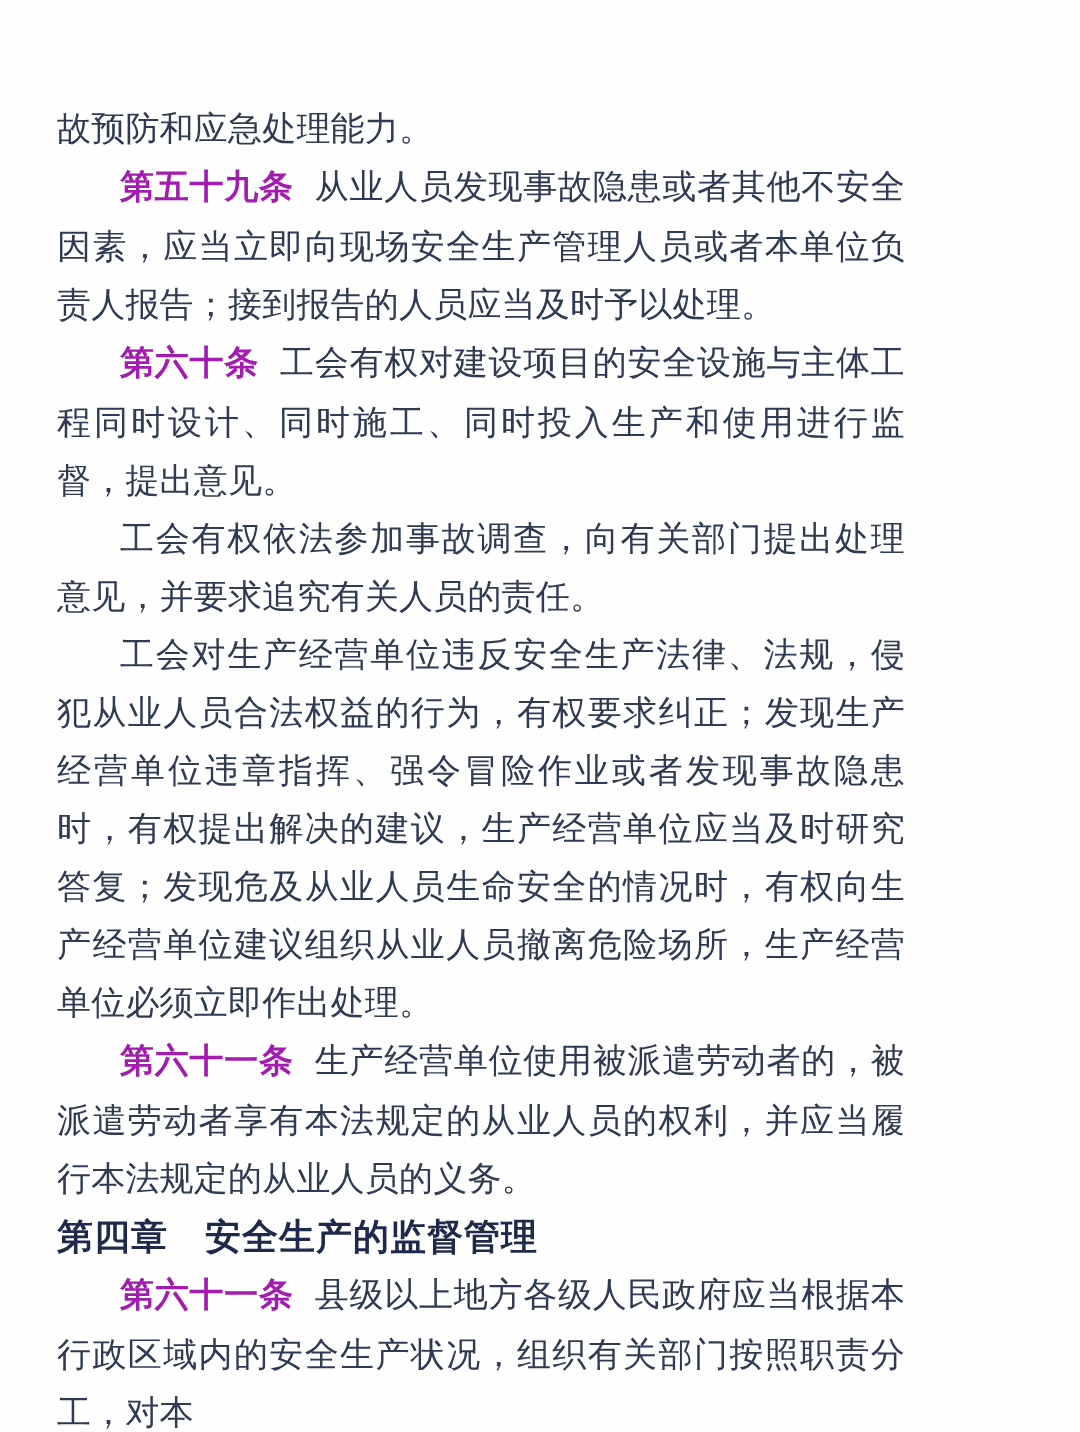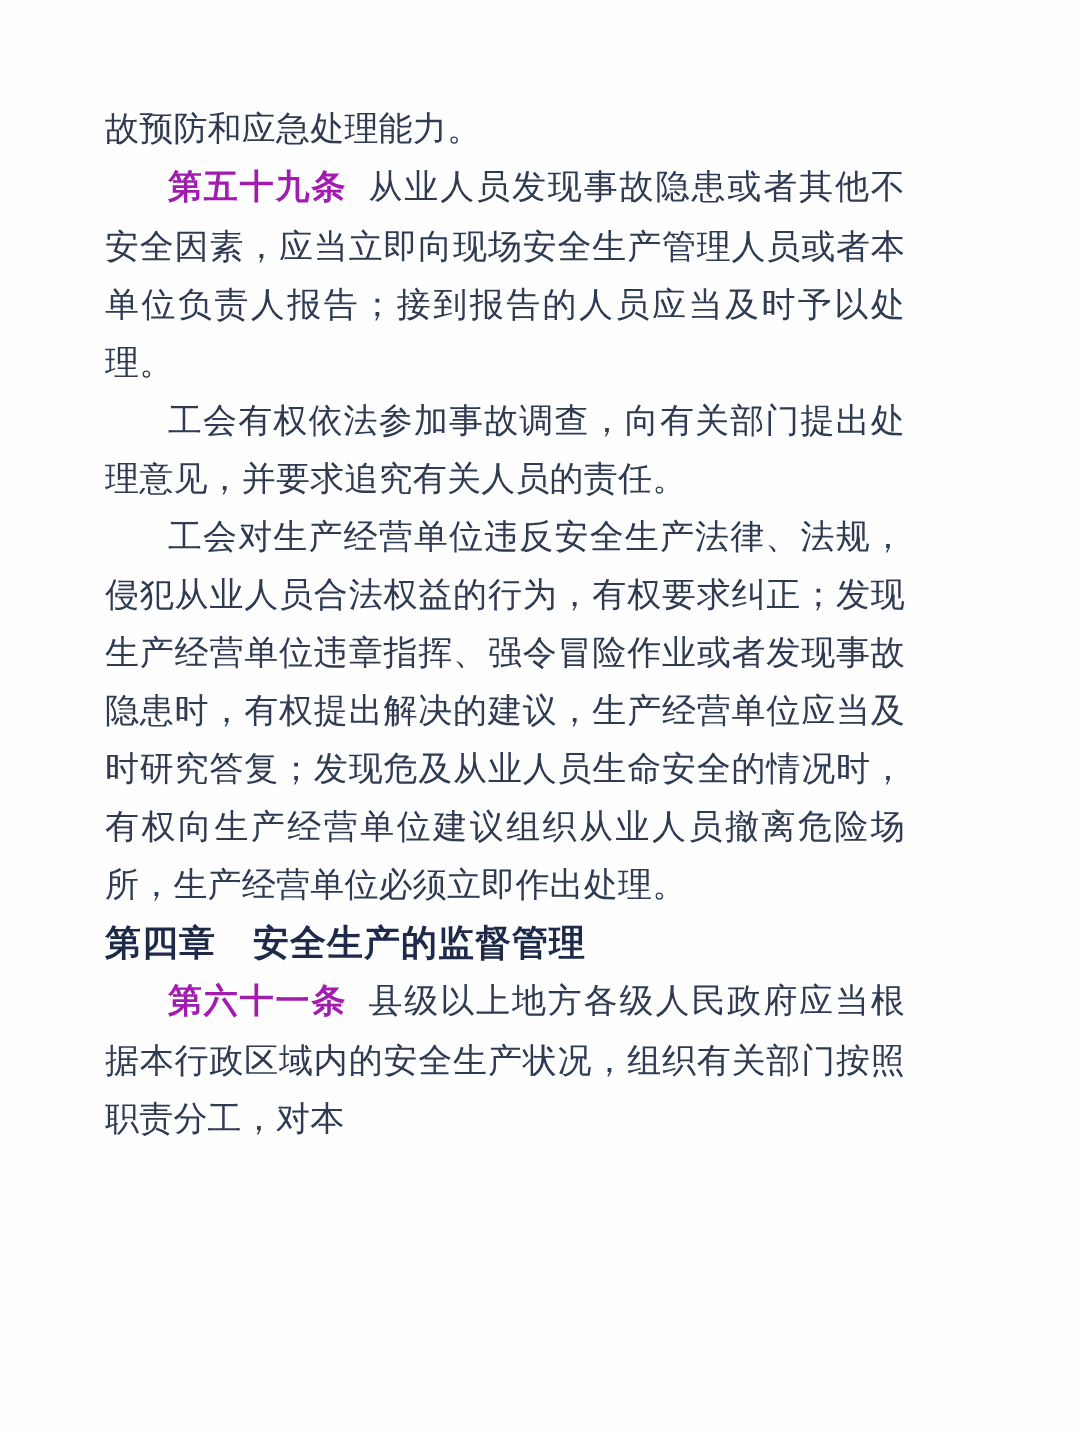--- a/index.html
+++ b/index.html
@@ -9,21 +9,21 @@
   body {
     width: 1080px;
     height: 1432px;
     background: #fefefe;
     overflow: hidden;
   }
   .page {
     box-sizing: border-box;
     width: 1000px;
     height: 1432px;
-    padding: 100px 95px 0 105px;
+    padding: 100px 95px 0 57px;
     background: #fefefe;
   }
   .para {
     margin: 0;
     font-family: "Liberation Serif", "DejaVu Serif", serif;
     font-size: 34px;
     line-height: 58px;
     color: #2f3b52;
     text-align: justify;
     text-justify: inter-ideograph;
@@ -52,23 +52,25 @@
 </style>
 </head>
 <body>
 
 <div class="page">
 
   <p class="para"><span>故预防和应急处理能力。</span></p>
 
   <p class="para indent"><span class="lead">第五十九条</span><span>从业人员发现事故隐患或者其他不安全因素，应当立即向现场安全生产管理人员或者本单位负责人报告；接到报告的人员应当及时予以处理。</span></p>
 
+  <p class="para indent"><span class="lead">第六十条</span><span>工会有权对建设项目的安全设施与主体工程同时设计、同时施工、同时投入生产和使用进行监督，提出意见。</span></p>
 
   <p class="para indent"><span>工会有权依法参加事故调查，向有关部门提出处理意见，并要求追究有关人员的责任。</span></p>
 
   <p class="para indent"><span>工会对生产经营单位违反安全生产法律、法规，侵犯从业人员合法权益的行为，有权要求纠正；发现生产经营单位违章指挥、强令冒险作业或者发现事故隐患时，有权提出解决的建议，生产经营单位应当及时研究答复；发现危及从业人员生命安全的情况时，有权向生产经营单位建议组织从业人员撤离危险场所，生产经营单位必须立即作出处理。</span></p>
 
+  <p class="para indent"><span class="lead">第六十一条</span><span>生产经营单位使用被派遣劳动者的，被派遣劳动者享有本法规定的从业人员的权利，并应当履行本法规定的从业人员的义务。</span></p>
 
   <p class="chapter"><span>第四章　安全生产的监督管理</span></p>
 
   <p class="para indent"><span class="lead">第六十一条</span><span>县级以上地方各级人民政府应当根据本行政区域内的安全生产状况，组织有关部门按照职责分工，对本</span></p>
 
 </div>
 
 </body></html>

